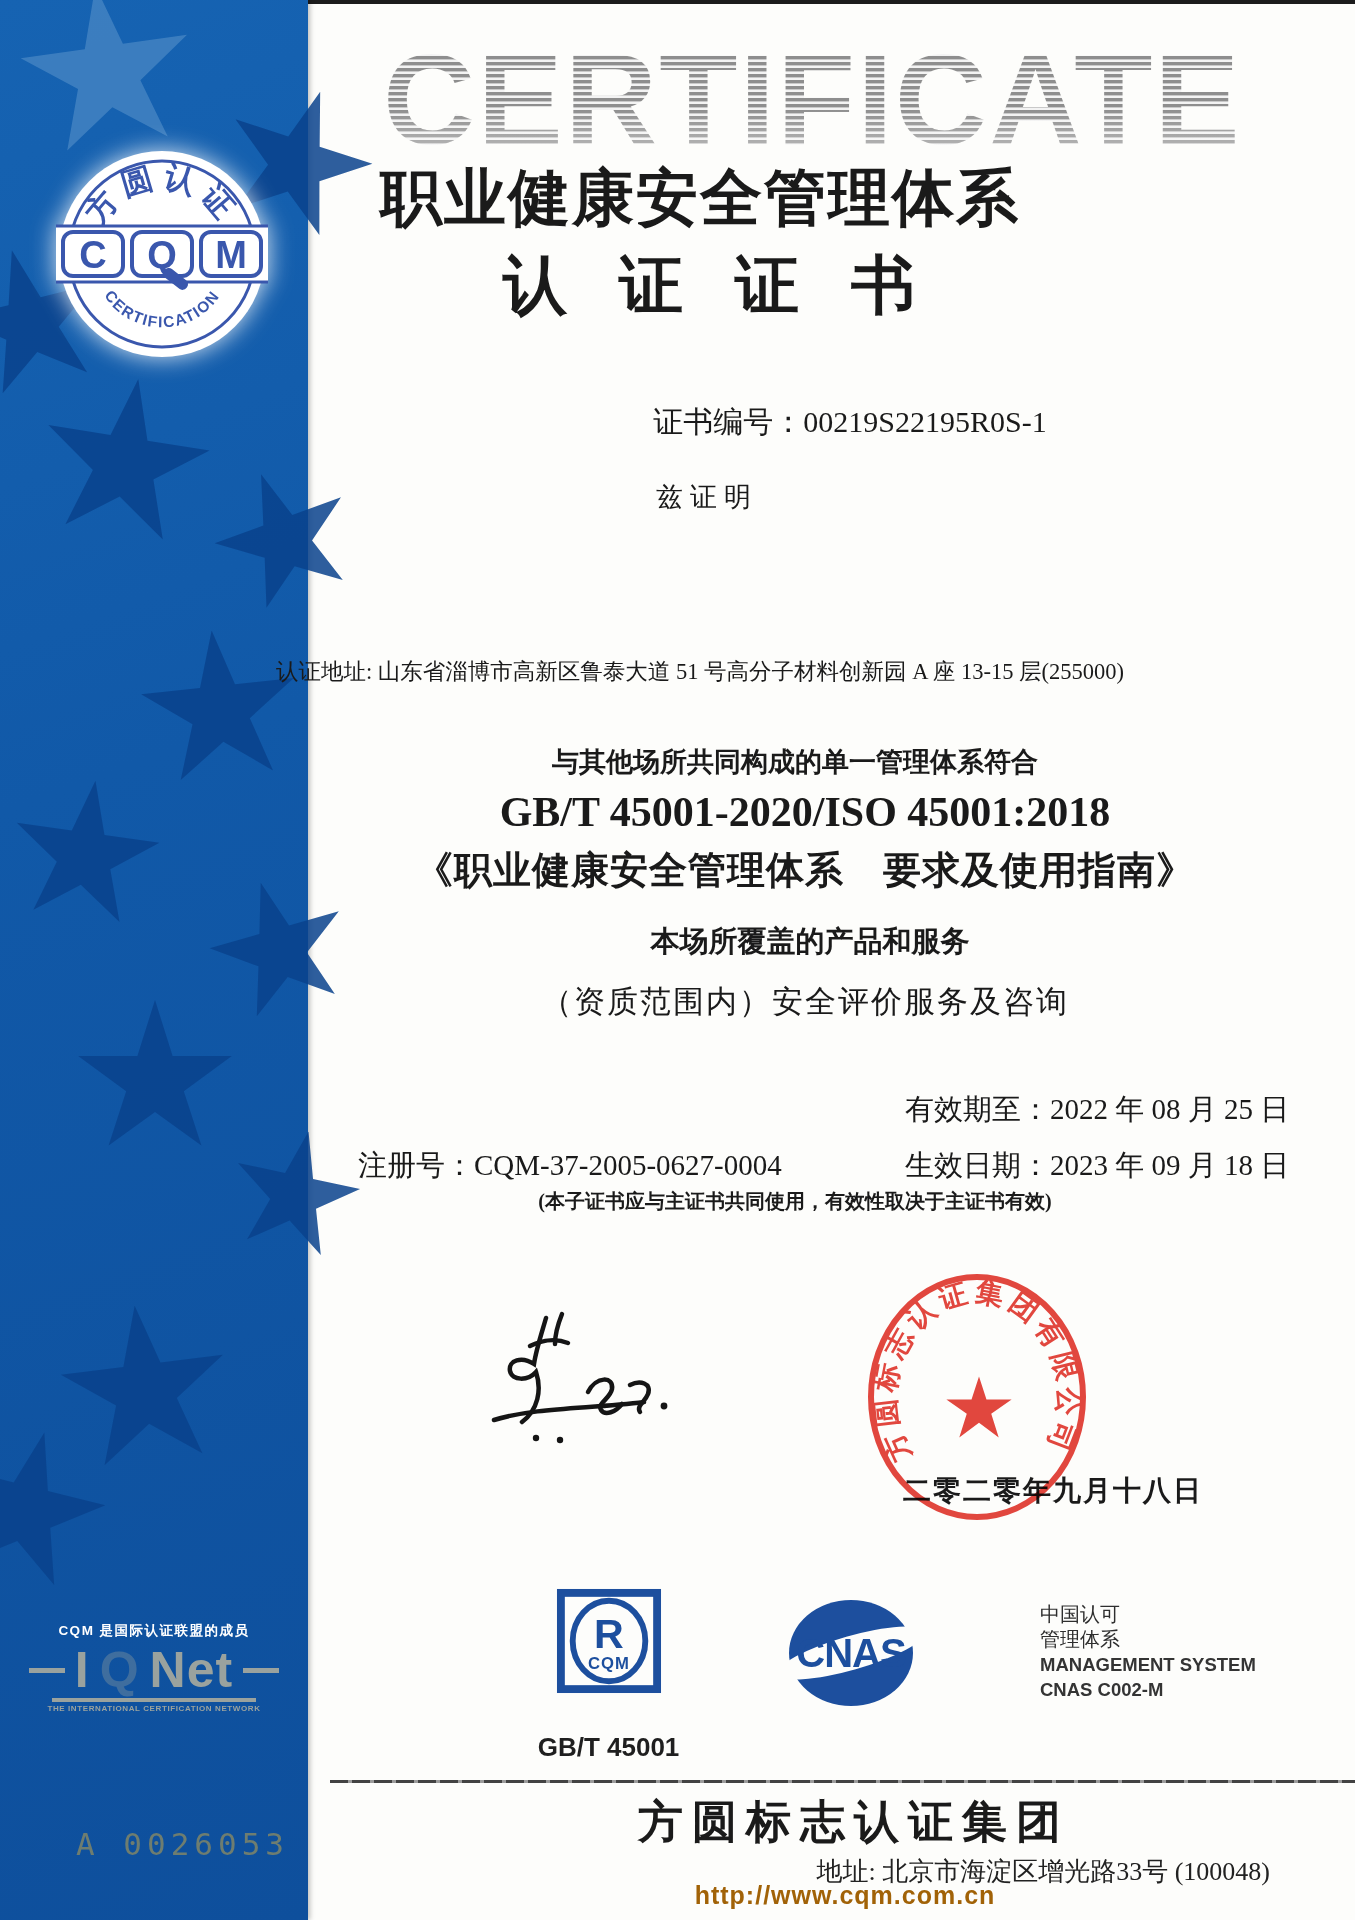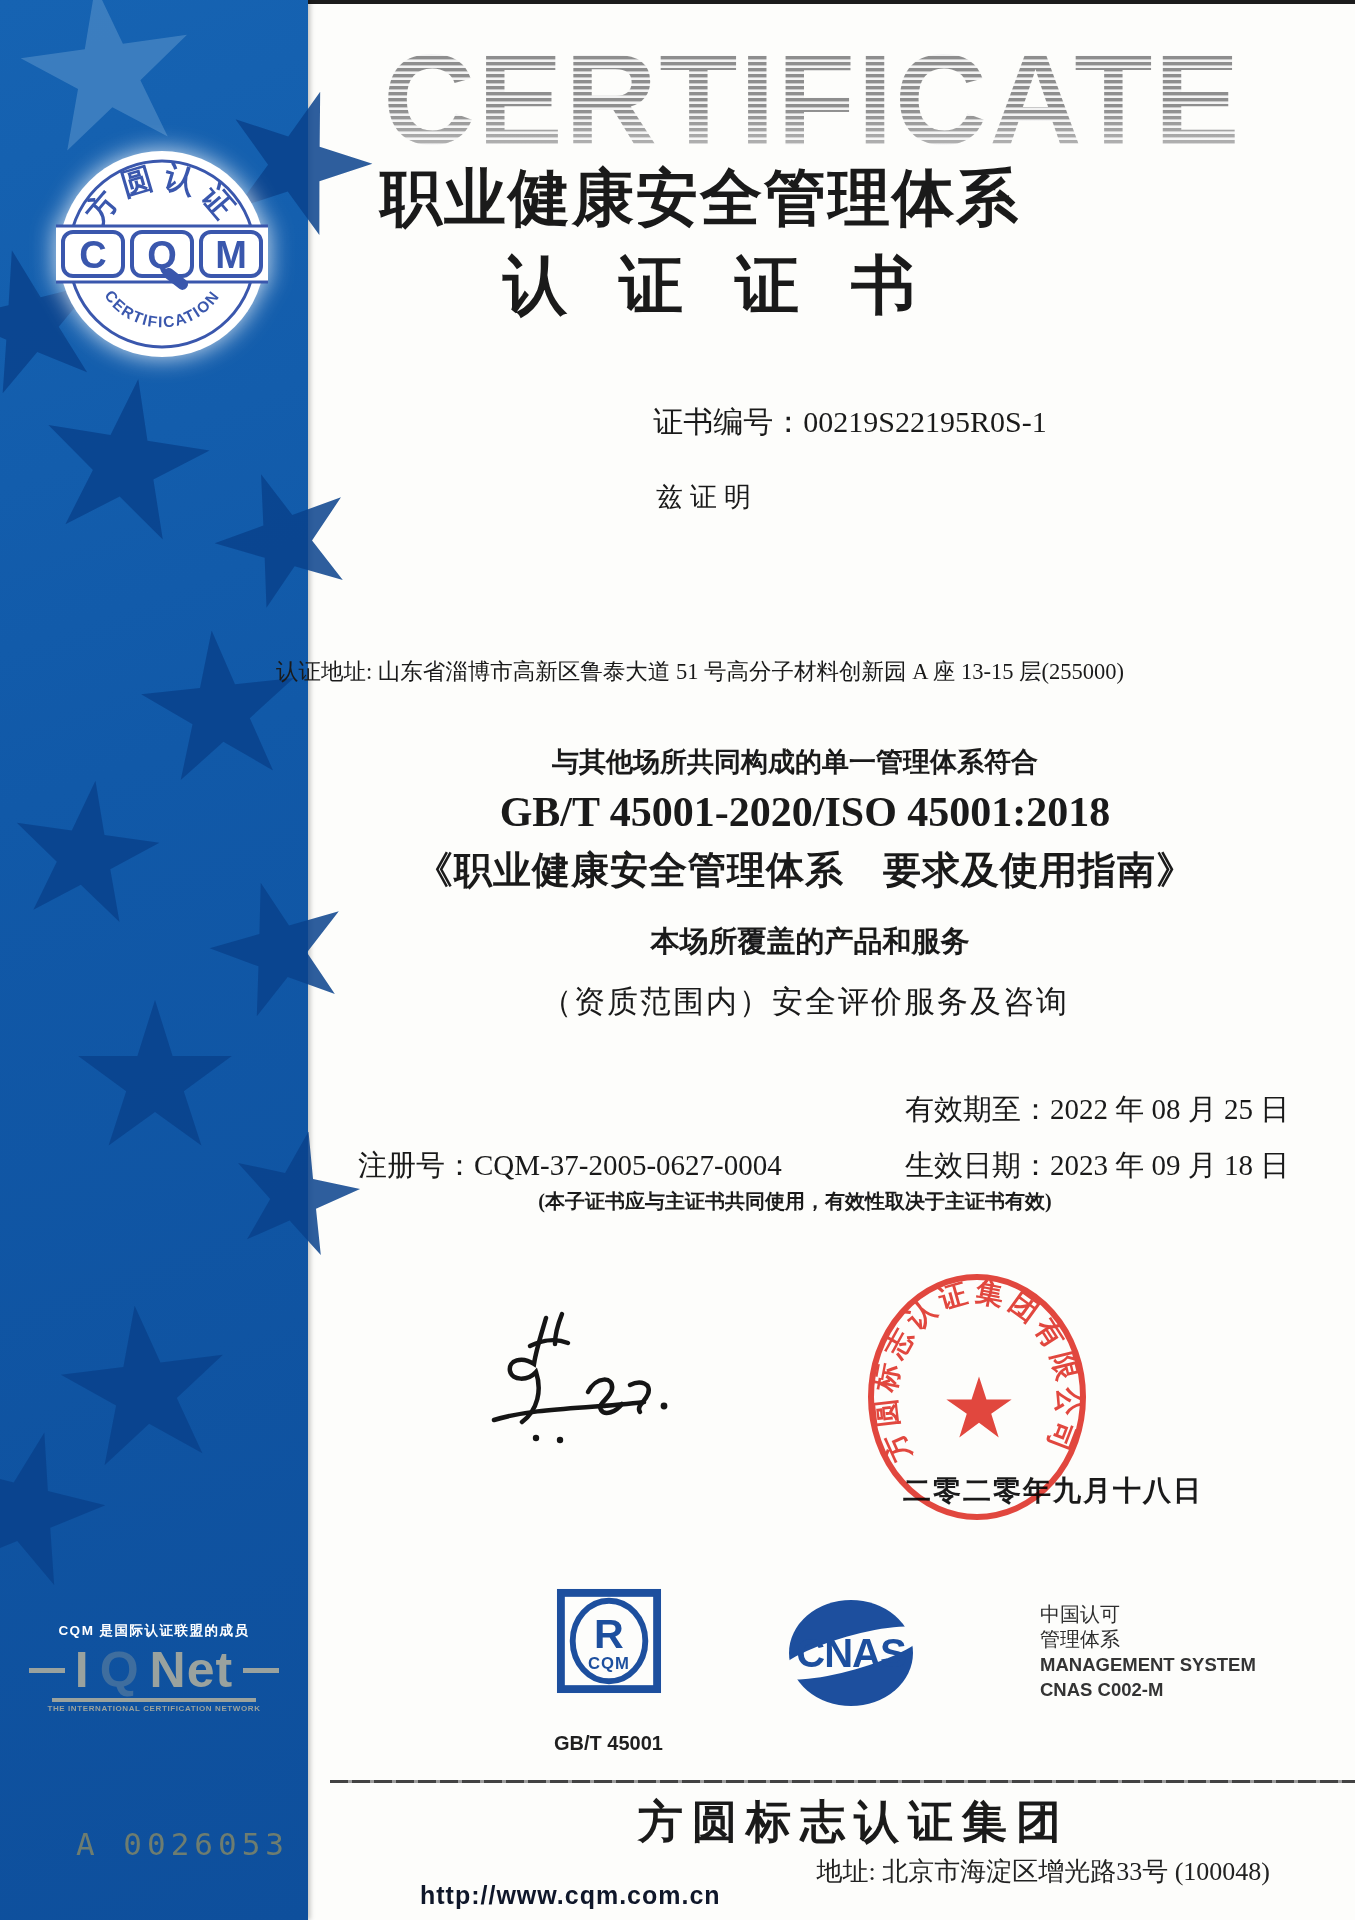--- a/index.html
+++ b/index.html
@@ -45,30 +45,30 @@
   .stdname{top:845px;font-size:38px;font-weight:bold;letter-spacing:1px;padding-left:105px;}
   .scopetitle{top:922px;font-size:29px;font-weight:bold;padding-left:110px;}
   .scope{top:981px;font-size:31px;letter-spacing:2px;padding-left:105px;}
   .daterow{font-size:29px;white-space:nowrap;}
   .subnote{top:1188px;font-size:20px;font-weight:bold;padding-left:95px;}
   .issuedate{left:903px;top:1472px;font-size:28px;font-weight:600;letter-spacing:2px;white-space:nowrap;}
   .stampsvg{left:860px;top:1268px;mix-blend-mode:multiply;opacity:.94;}
   .sigsvg{left:468px;top:1306px;}
   
   .gbt{left:516px;top:1732px;width:185px;text-align:center;
-     font-family:"Liberation Sans",sans-serif;font-weight:bold;font-size:20px;color:#1f1f1f;}
+     font-family:"Liberation Sans",sans-serif;font-weight:bold;font-size:26px;color:#1f1f1f;}
   .accblock{left:1040px;top:1602px;line-height:25px;white-space:nowrap;}
   .acc-cn{font-size:20px;color:#2e2e2e;font-family:"Liberation Sans",sans-serif;}
   .acc-en{font-size:18.5px;color:#343434;font-family:"Liberation Sans",sans-serif;font-weight:bold;}
   .divider{left:330px;top:1780px;width:1025px;height:3px;
      background:repeating-linear-gradient(90deg,#424242 0 18px,#9b9b9b 18px 22px);}
   .groupname{left:420px;top:1792px;width:850px;text-align:center;font-size:45px;font-weight:bold;letter-spacing:9px;padding-left:9px;white-space:nowrap;}
   .groupaddr{left:420px;top:1854px;width:850px;text-align:right;font-size:26px;color:#222;white-space:nowrap;}
-  .website{left:420px;top:1881px;width:850px;font-family:"Liberation Sans",sans-serif;
-     font-weight:bold;font-size:25px;letter-spacing:1px;color:#0f172a;white-space:nowrap;}
+  .website{left:420px;top:1881px;width:850px;text-align:center;font-family:"Liberation Sans",sans-serif;
+     font-weight:bold;font-size:25px;letter-spacing:1px;color:#a16207;white-space:nowrap;}
 </style>
 </head>
 <body>
 
 <div class="page">
 
   <div class="abs scan-top-line"></div>
 
   <div class="abs sidebar">
     <div class="star light" style="left:20px;top:-15px;width:175px;height:175px;transform:rotate(-8deg);"></div>

